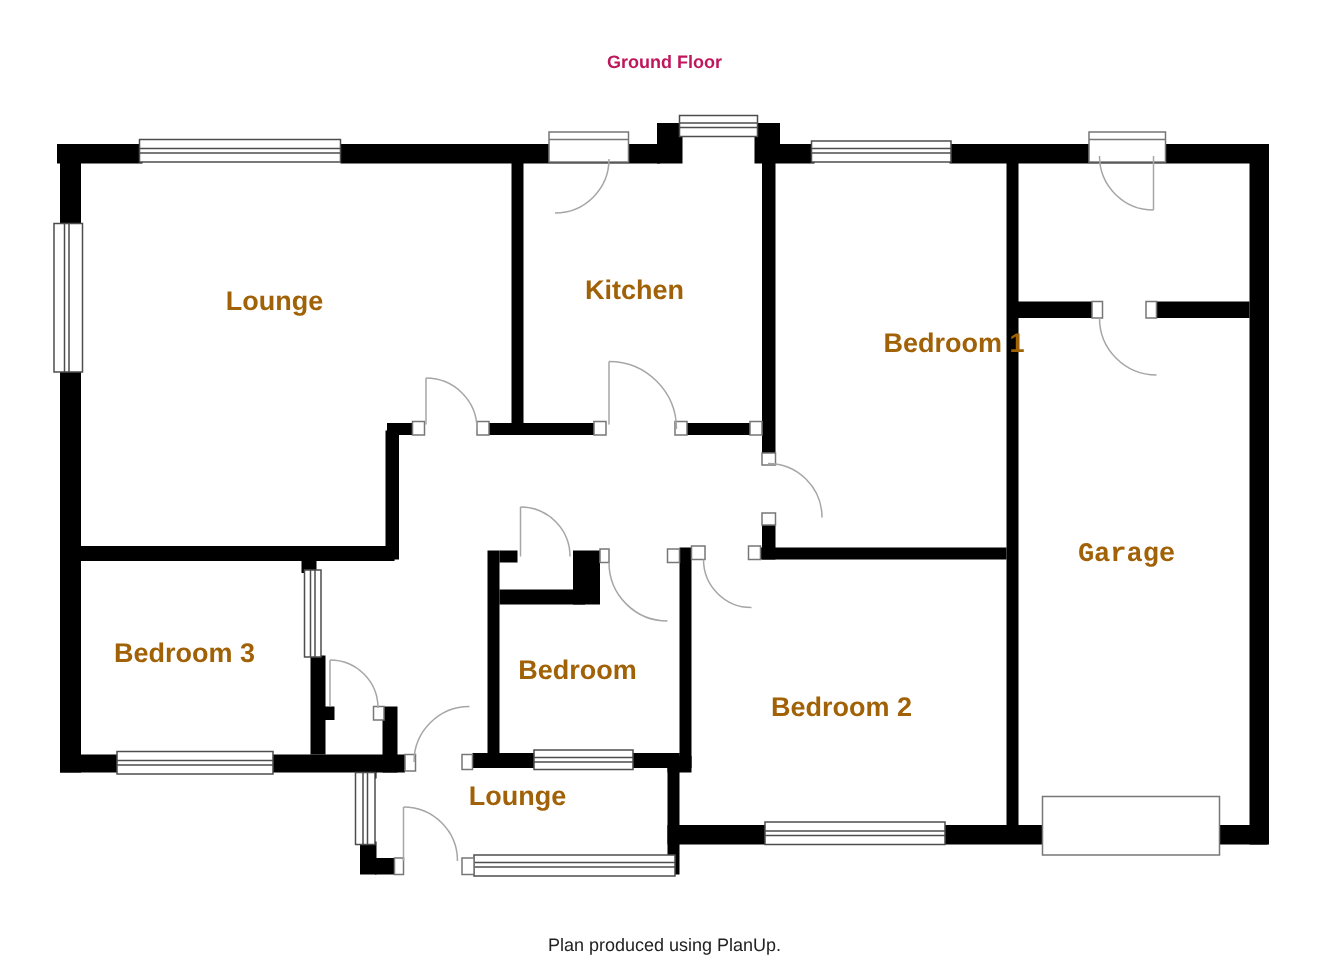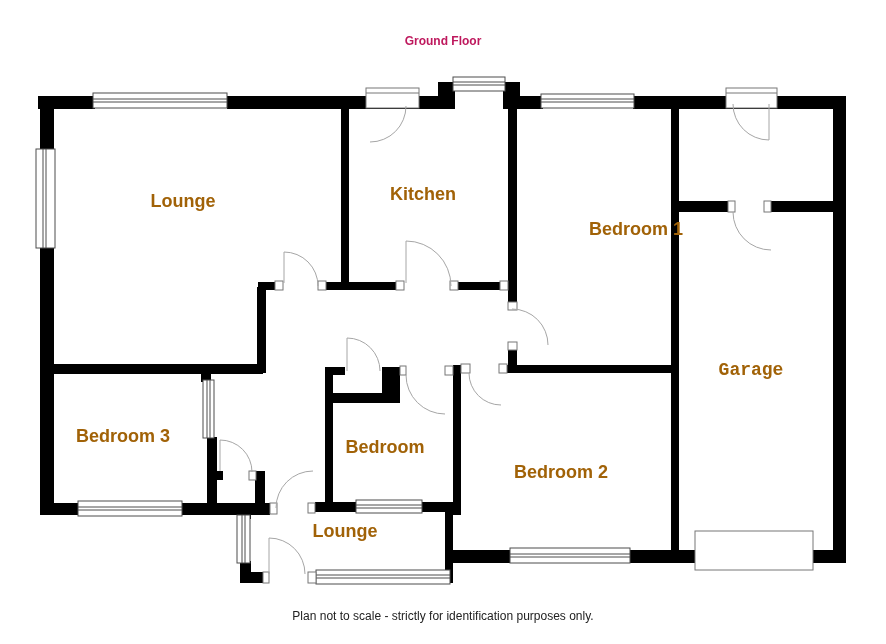--- a/index.html
+++ b/index.html
@@ -213,14 +213,14 @@
 
   <div class="room-label" style="left:183px;top:201px;">Lounge</div>
   <div class="room-label" style="left:423px;top:194px;">Kitchen</div>
   <div class="room-label" style="left:590px;top:229px;margin-left:46px;">Bedroom 1</div>
   <div class="room-label" style="left:751px;top:370px;font-family:Liberation Mono, monospace;">Garage</div>
   <div class="room-label" style="left:123px;top:436px;">Bedroom 3</div>
   <div class="room-label" style="left:385px;top:447px;">Bedroom</div>
   <div class="room-label" style="left:561px;top:472px;text-align:right;">Bedroom 2</div>
   <div class="room-label" style="left:345px;top:531px;">Lounge</div>
 
-  <div class="footer f1">Plan not to scale - strictly for identification purposes only.</div>
+  <div class="footer f2">Plan produced using PlanUp.</div>
 </div>
 
 </body></html>

